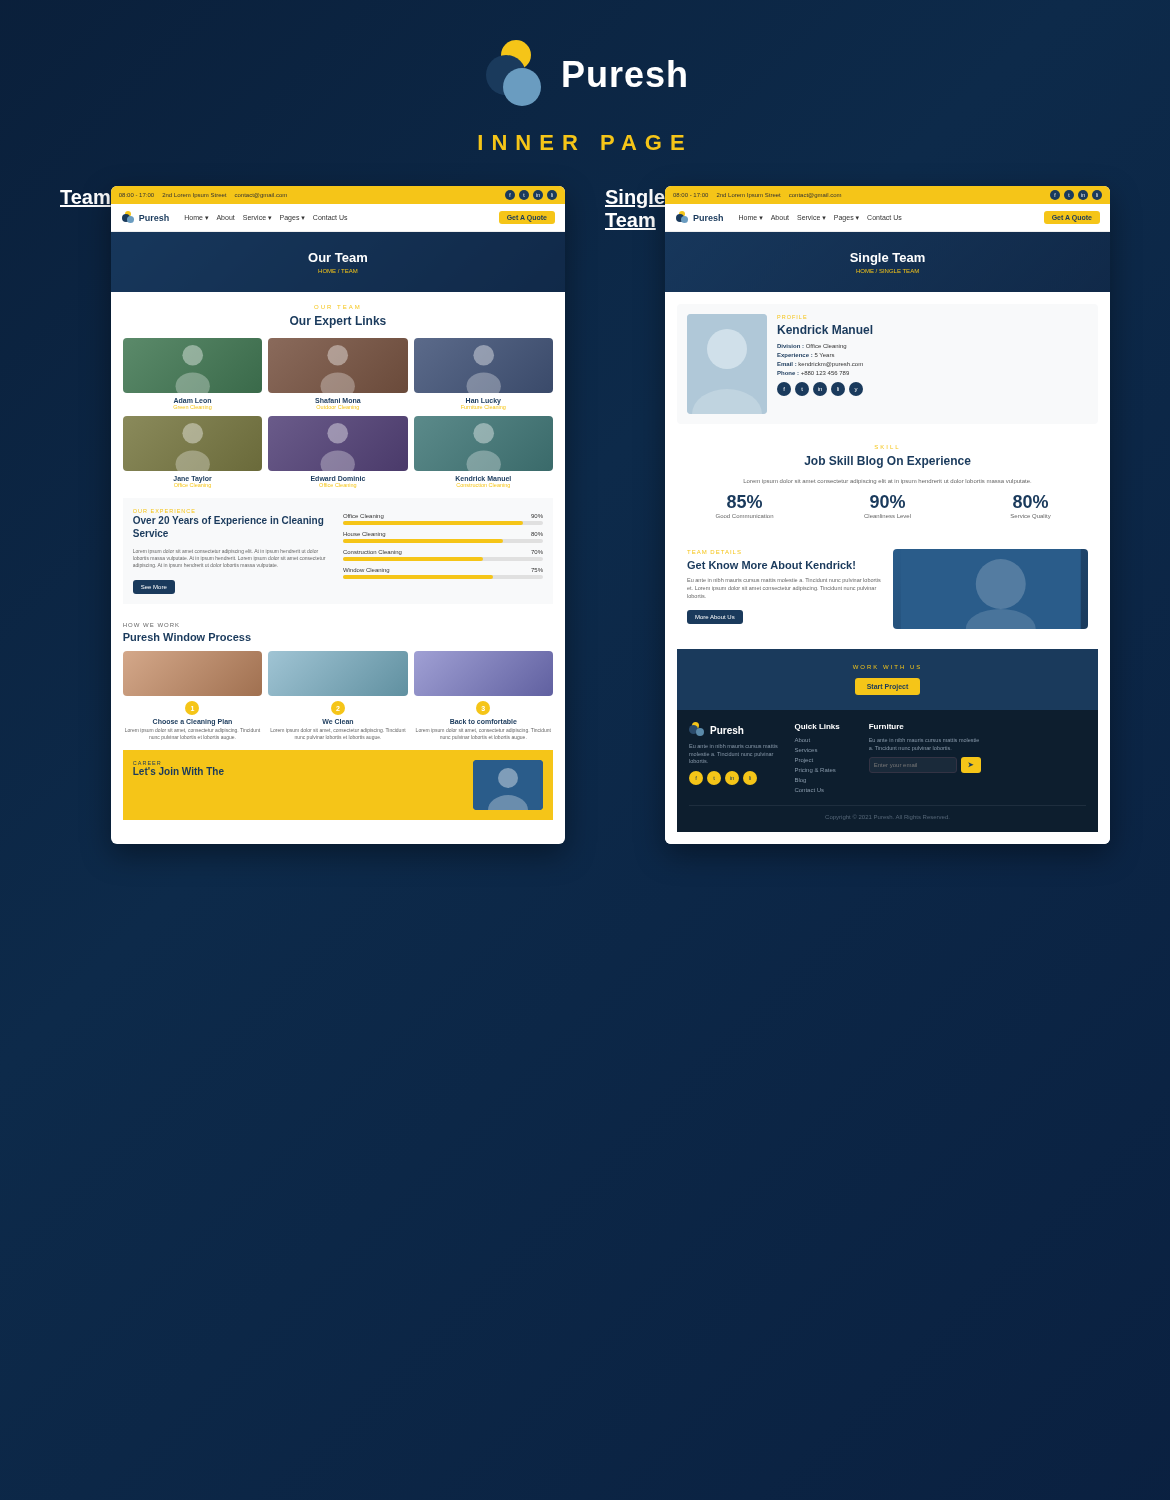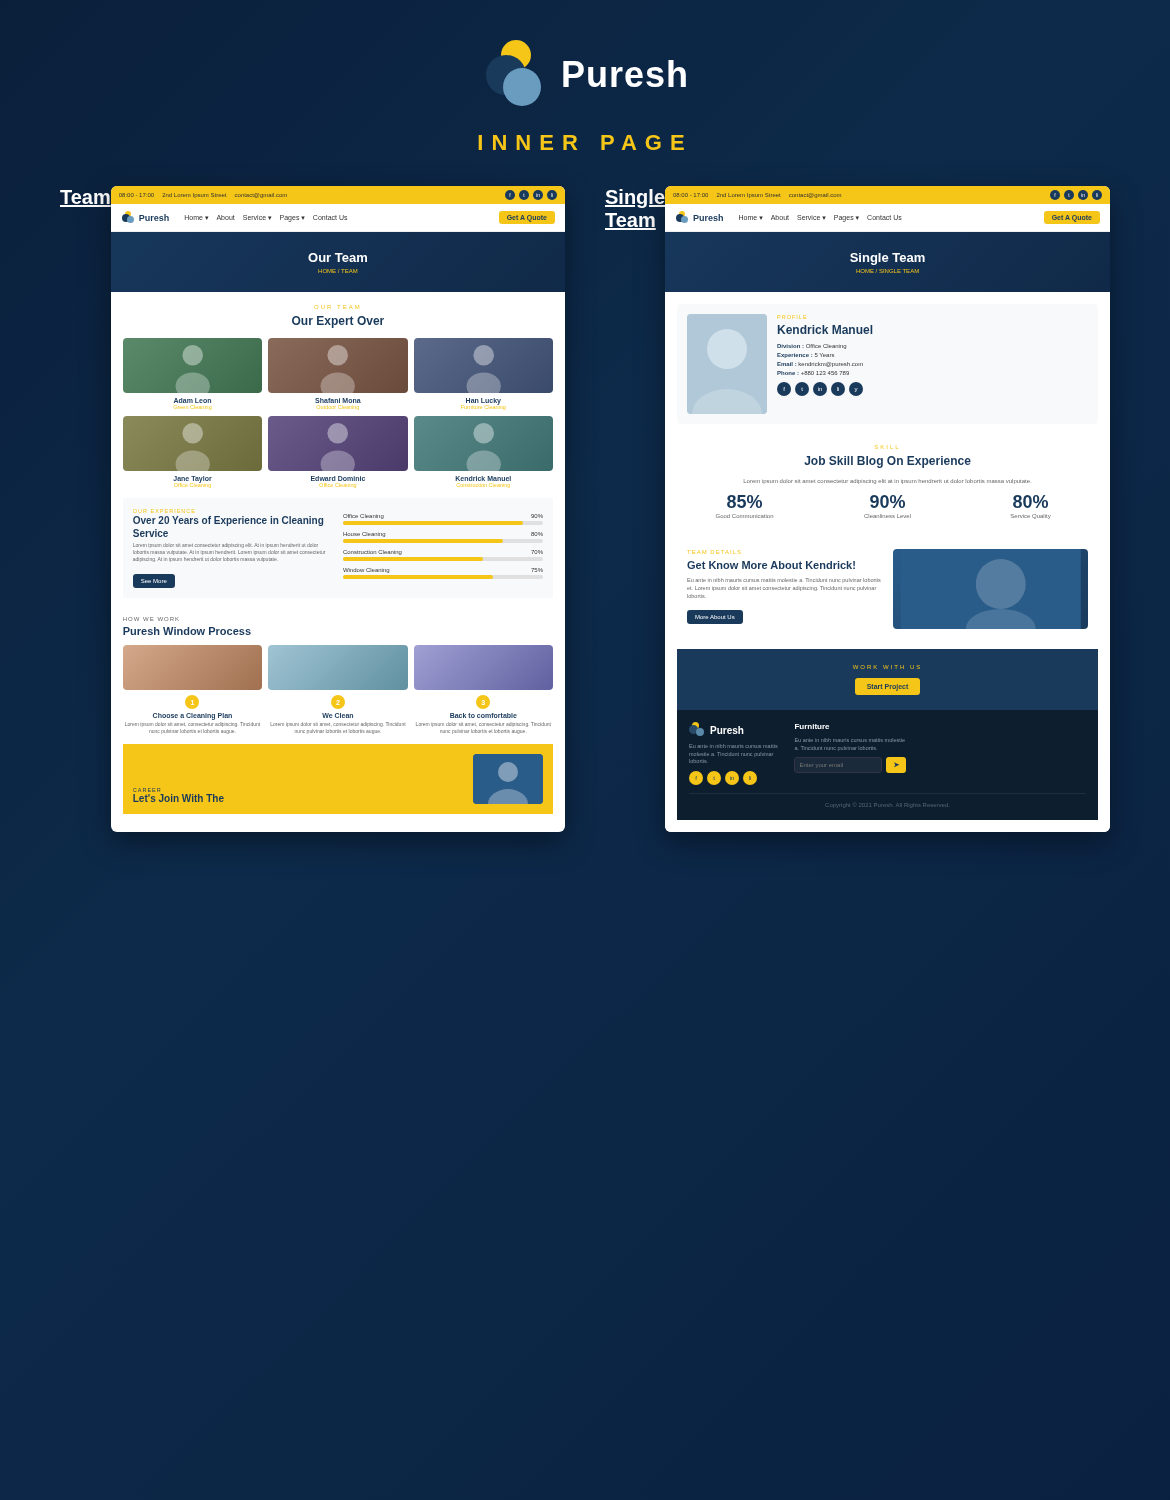--- a/index.html
+++ b/index.html
@@ -293,21 +293,21 @@
       color: #f5c518;
       text-transform: uppercase;
       letter-spacing: 1px;
     }
 
     .exp-title {
       font-size: 10px;
       font-weight: bold;
       color: #1a3a5c;
       line-height: 1.3;
-      margin-bottom: 2px;
+      margin-bottom: 8px;
     }
 
     .exp-text {
       font-size: 5px;
       color: #666;
       line-height: 1.4;
       margin-bottom: 6px;
     }
 
     .see-more-btn {
@@ -404,21 +404,21 @@
       color: #666;
       line-height: 1.3;
     }
 
     
     .career-section {
       background: #f5c518;
       padding: 10px;
       display: flex;
       gap: 8px;
-      align-items: flex-end;
+      align-items: flex-start;
     }
 
     .career-left {
       flex: 1;
     }
 
     .career-label-sm {
       font-size: 5.5px;
       color: #1a3a5c;
       text-transform: uppercase;
@@ -794,21 +794,21 @@
         <div class="hero-section">
           <h2>Our Team</h2>
           <div class="hero-breadcrumb">
             <span>HOME / TEAM</span>
           </div>
         </div>
 
         <div class="page-content">
 
           <div class="section-label">OUR TEAM</div>
-          <div class="section-title">Our Expert Over</div>
+          <div class="section-title">Our Expert Links</div>
 
           <div class="team-grid">
             <div class="team-member">
               <div class="team-photo-placeholder photo-1" style="border-radius:4px;overflow:hidden;">
                 <svg viewBox="0 0 100 80" width="100%" height="100%">
                   <circle cx="50" cy="25" r="15" fill="rgba(255,255,255,0.4)"></circle>
                   <ellipse cx="50" cy="70" rx="25" ry="20" fill="rgba(255,255,255,0.3)"></ellipse>
                 </svg>
               </div>
               <div class="team-name">Adam Leon</div>
@@ -1093,20 +1093,29 @@
                 </div>
                 <div class="footer-desc">Eu ante in nibh mauris cursus mattis molestie a. Tincidunt nunc pulvinar lobortis.</div>
                 <div class="footer-social-row">
                   <div class="footer-social-btn">f</div>
                   <div class="footer-social-btn">t</div>
                   <div class="footer-social-btn">in</div>
                   <div class="footer-social-btn">li</div>
                 </div>
               </div>
 
+              <div>
+                <div class="footer-col-title">Quick Links</div>
+                <a class="footer-link">About</a>
+                <a class="footer-link">Services</a>
+                <a class="footer-link">Project</a>
+                <a class="footer-link">Pricing &amp; Rates</a>
+                <a class="footer-link">Blog</a>
+                <a class="footer-link">Contact Us</a>
+              </div>
 
 
               <div>
                 <div class="footer-col-title">Furniture</div>
                 <div class="footer-desc">Eu ante in nibh mauris cursus mattis molestie a. Tincidunt nunc pulvinar lobortis.</div>
                 <div class="newsletter-input-row">
                   <input class="newsletter-input" type="email" placeholder="Enter your email" style="">
                   <div class="newsletter-btn">➤</div>
                 </div>
               </div>

